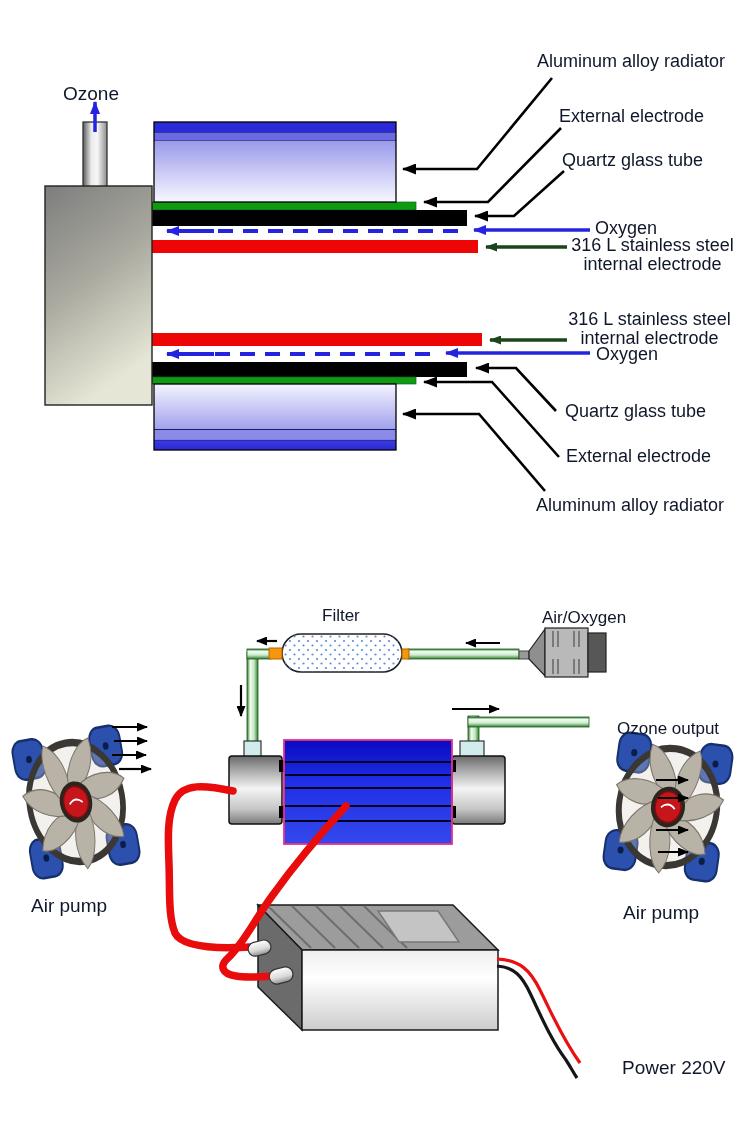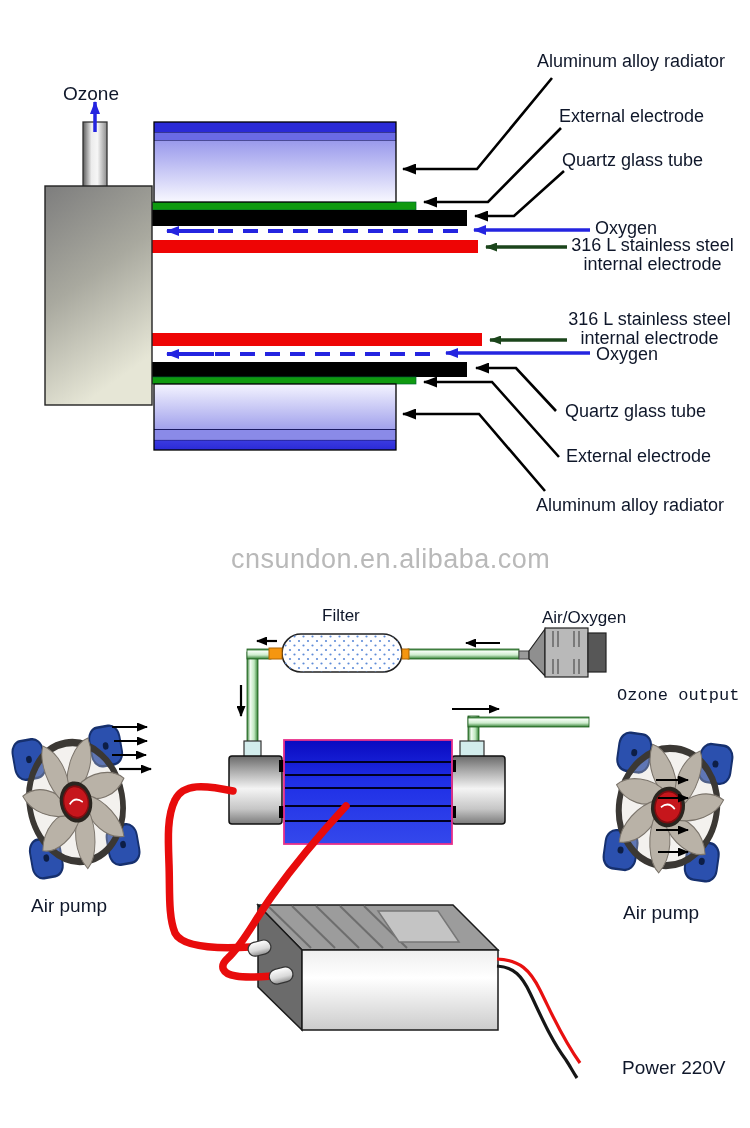--- a/index.html
+++ b/index.html
@@ -275,22 +275,21 @@
 
 <div class="lbl two" style="left:557px;top:310px;width:185px;text-align:center;">
   <div>316 L stainless steel</div>
   <div>internal electrode</div>
 </div>
 <div class="lbl" style="left:596px;top:345px;">Oxygen</div>
 <div class="lbl" style="left:565px;top:402px;">Quartz glass tube</div>
 <div class="lbl" style="left:566px;top:447px;">External electrode</div>
 <div class="lbl" style="left:536px;top:496px;">Aluminum alloy radiator</div>
 
-<div class="wm" style="left:231px;top:544px;">cnsundon.en.alibaba.com</div>
 
 <div class="lbl sm" style="left:296px;top:607px;">Filter</div>
 <div class="lbl sm" style="left:516px;top:609px;text-align:right;">Air/Oxygen</div>
-<div class="lbl sm" style="left:591px;top:687px;font-family:Liberation Mono, monospace;">Ozone output</div>
+<div class="lbl sm" style="left:591px;top:720px;">Ozone output</div>
 <div class="lbl" style="left:31px;top:896px;font-size:19px;">Air pump</div>
 <div class="lbl" style="left:623px;top:903px;font-size:19px;">Air pump</div>
 <div class="lbl" style="left:588px;top:1058px;font-size:19px;margin-left:34px;">Power 220V</div>
 
 </div>
 
 </body></html>

